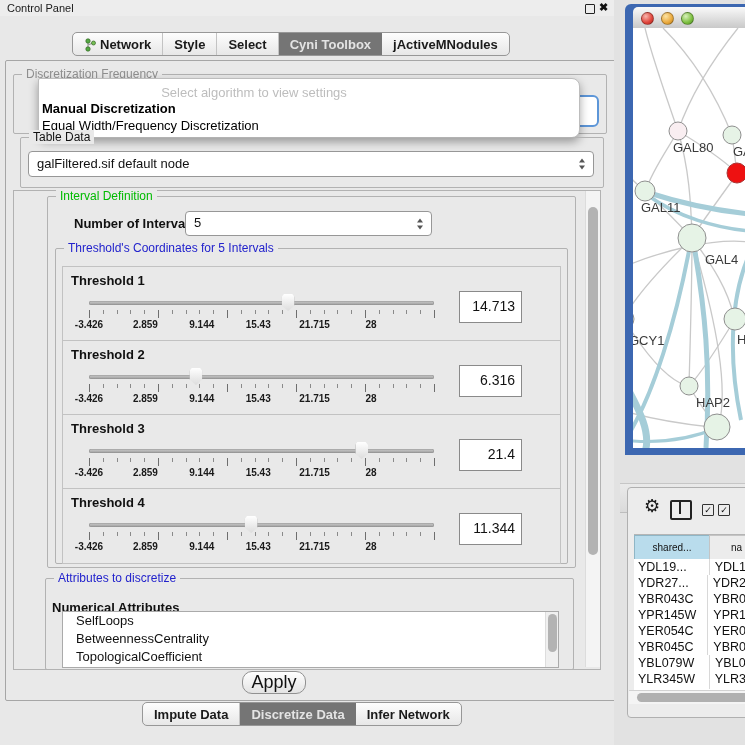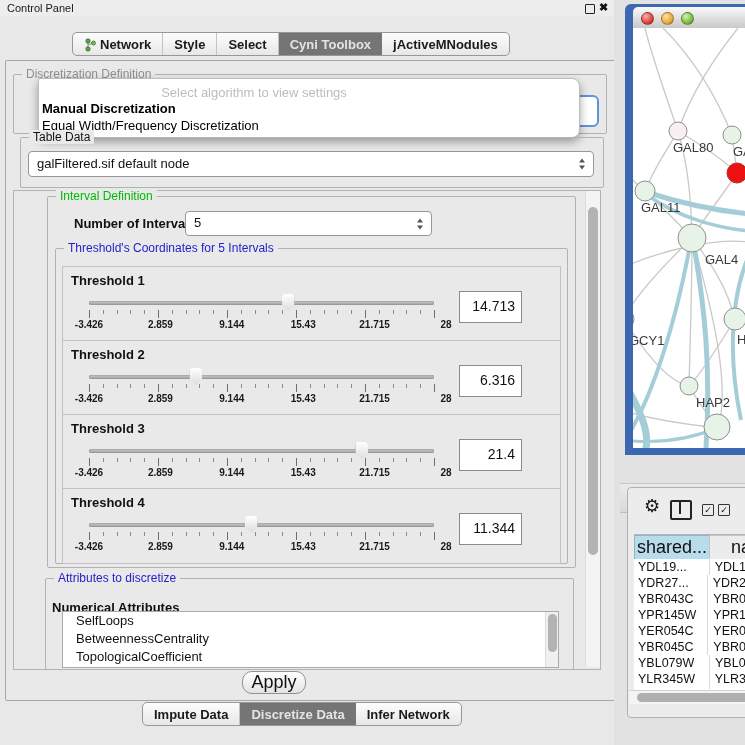--- a/index.html
+++ b/index.html
@@ -70,21 +70,21 @@
   .track{position:absolute;left:0;top:8px;width:345px;height:4px;border-radius:2px;
          background:linear-gradient(#cdcdcd,#9b9b9b);box-shadow:0 0 0 0.5px #8f8f8f inset;}
   .ticks-minor{position:absolute;left:0;top:17px;width:346px;height:4px;
      background:repeating-linear-gradient(to right,#8a8a8a 0 1px,transparent 1px 13.8px);}
   .ticks-major{position:absolute;left:0;top:17px;width:346px;height:8px;
      background:repeating-linear-gradient(to right,#6e6e6e 0 1px,transparent 1px 69px);}
   .thumb{position:absolute;top:1px;width:13px;height:17px;transform:translateX(-50%);
      background:linear-gradient(#ffffff,#dcdcdc);
      clip-path:polygon(50% 100%,0 66%,0 18%,18% 0,82% 0,100% 18%,100% 66%);
      filter:drop-shadow(0 0 1px #777);}
-  .ticklbls{position:absolute;left:0;top:26px;width:357px;height:12px;}
+  .ticklbls{position:absolute;left:0;top:26px;width:282px;height:12px;}
   .ticklbls span{position:absolute;transform:translateX(-50%);font-size:10px;font-weight:bold;color:#1a1a1a;white-space:nowrap;}
   .valbox{position:absolute;left:396px;top:24px;width:55px;height:30px;background:#fff;
      border:1px solid #8a8a8a;font-size:14px;text-align:right;line-height:29px;padding-right:6px;}
 
   
   #attr-group{left:45px;top:578px;width:527px;height:90px;}
   #attr-legend{color:#2222cc;}
   #attr-sublabel{left:52px;top:600px;font-size:13px;font-weight:bold;}
   #attr-list{left:62px;top:611px;width:495px;height:55px;background:#fff;border:1px solid #aaa;overflow:hidden;}
   #attr-list .item{padding-left:13px;font-size:13px;line-height:18px;white-space:nowrap;}
@@ -112,21 +112,21 @@
 
   #tp-panel{left:627px;top:487px;width:118px;height:229px;background:#ececec;
      border:1px solid #b0b0b0;border-radius:4px 0 0 4px;}
   #gear-icon{left:16px;top:9px;font-size:18px;color:#1a1a1a;line-height:18px;}
   #cols-icon{left:42px;top:12px;width:18px;height:16px;border:2px solid #222;border-radius:2px;}
   #cols-icon:before{content:"";position:absolute;left:7px;top:0;width:2px;height:12px;background:#222;}
   .cbx{position:absolute;top:16px;width:10px;height:10px;border:1.5px solid #333;border-radius:1px;
        font-size:9px;line-height:10px;text-align:center;color:#111;}
 
   #tbl{position:absolute;left:6px;top:46px;width:112px;height:156px;background:#fff;border-top:1px solid #b5b5b5;}
-  .hcell{position:absolute;top:0;height:23px;font-size:18px;line-height:23px;}
+  .hcell{position:absolute;top:0;height:23px;font-size:10px;line-height:23px;}
   #hcell-0{left:0;width:74px;background:#b9dcec;border:1px solid #8fb6c6;text-align:center;font-weight:normal;}
   #hcell-1{left:75px;width:60px;background:#ececec;border:1px solid #c4c4c4;padding-left:21px;}
   #tbl-rows{position:absolute;left:0;top:24px;width:112px;height:130px;overflow:hidden;background:#fff;}
   .trow{display:flex;height:16px;font-size:12.5px;line-height:16px;}
   .trow .c0{width:71px;padding-left:4px;border-right:1px solid #d8d8d8;white-space:nowrap;overflow:hidden;}
   .trow .c1{padding-left:5px;white-space:nowrap;}
   #hscroll{left:1px;top:202px;width:116px;height:13px;background:#f4f4f4;border-top:1px solid #d2d2d2;}
   #hscroll-thumb{position:absolute;left:8px;top:2px;width:112px;height:9px;border-radius:4.5px;background:#b0b0b0;}
 
   svg text{font-family:"Liberation Sans",sans-serif;font-size:13px;fill:#3a3a3a;}
@@ -162,21 +162,21 @@
         <span>Cyni Toolbox</span>
       </div>
     <div class="seg-item">
         <span>jActiveMNodules</span>
       </div>
   </div>
 
   <div class="abs" id="main-panel"></div>
 
   <div class="abs group" id="algo-group">
-    <span class="legend" id="algo-legend">Discretization Definition</span>
+    <span class="legend" id="algo-legend">Discretization Frequency</span>
   </div>
   <div class="abs" id="combo-fragment"></div>
 
   <div class="abs" id="algo-popup">
     <div class="abs" id="popup-prompt">Select algorithm to view settings</div>
     <div class="abs popup-opt" style="top:22px;font-weight:bold;">Manual Discretization</div>
     <div class="abs popup-opt" style="top:39px;">Equal Width/Frequency Discretization</div>
   </div>
 
   <div class="abs group" id="tabledata-group">

